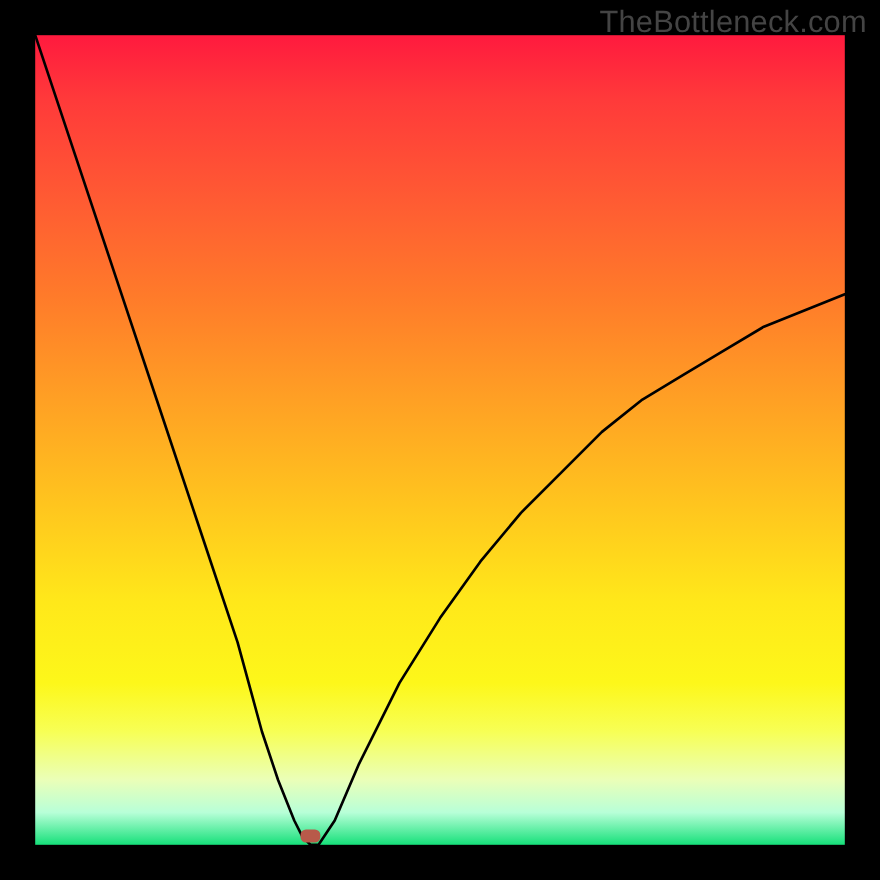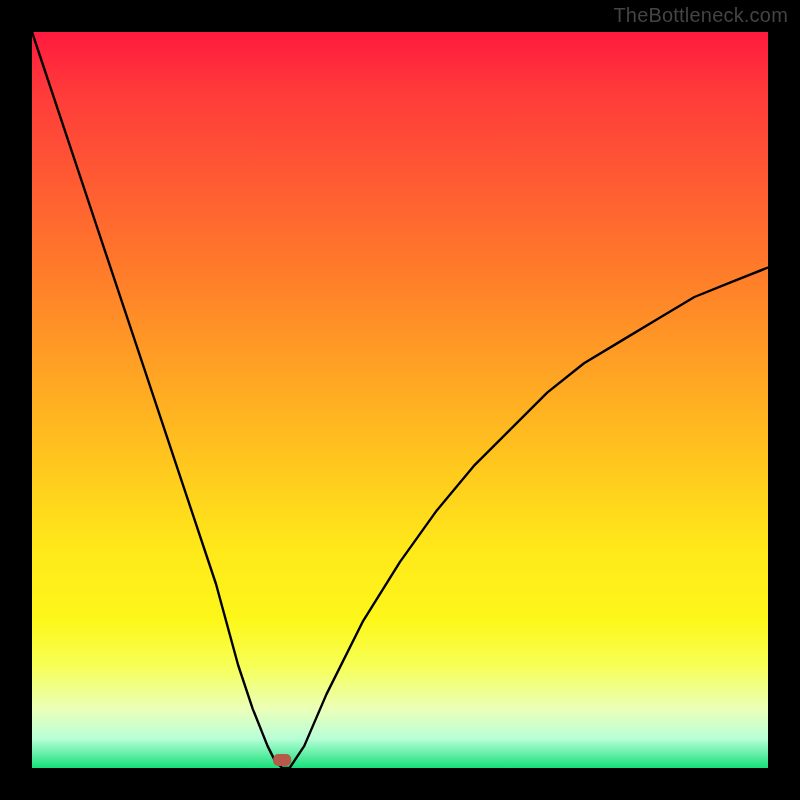--- a/index.html
+++ b/index.html
@@ -15,21 +15,21 @@
     position: relative;
     width: 800px;
     height: 800px;
     background: #000;
   }
   .watermark {
     position: absolute;
     top: 4px;
     right: 12px;
     color: #444;
-    font-size: 20px;
+    font-size: 28px;
     font-weight: 500;
     letter-spacing: 0.2px;
     user-select: none;
   }
   .plot {
     position: absolute;
     left: 32px;
     top: 32px;
     width: 736px;
     height: 736px;

